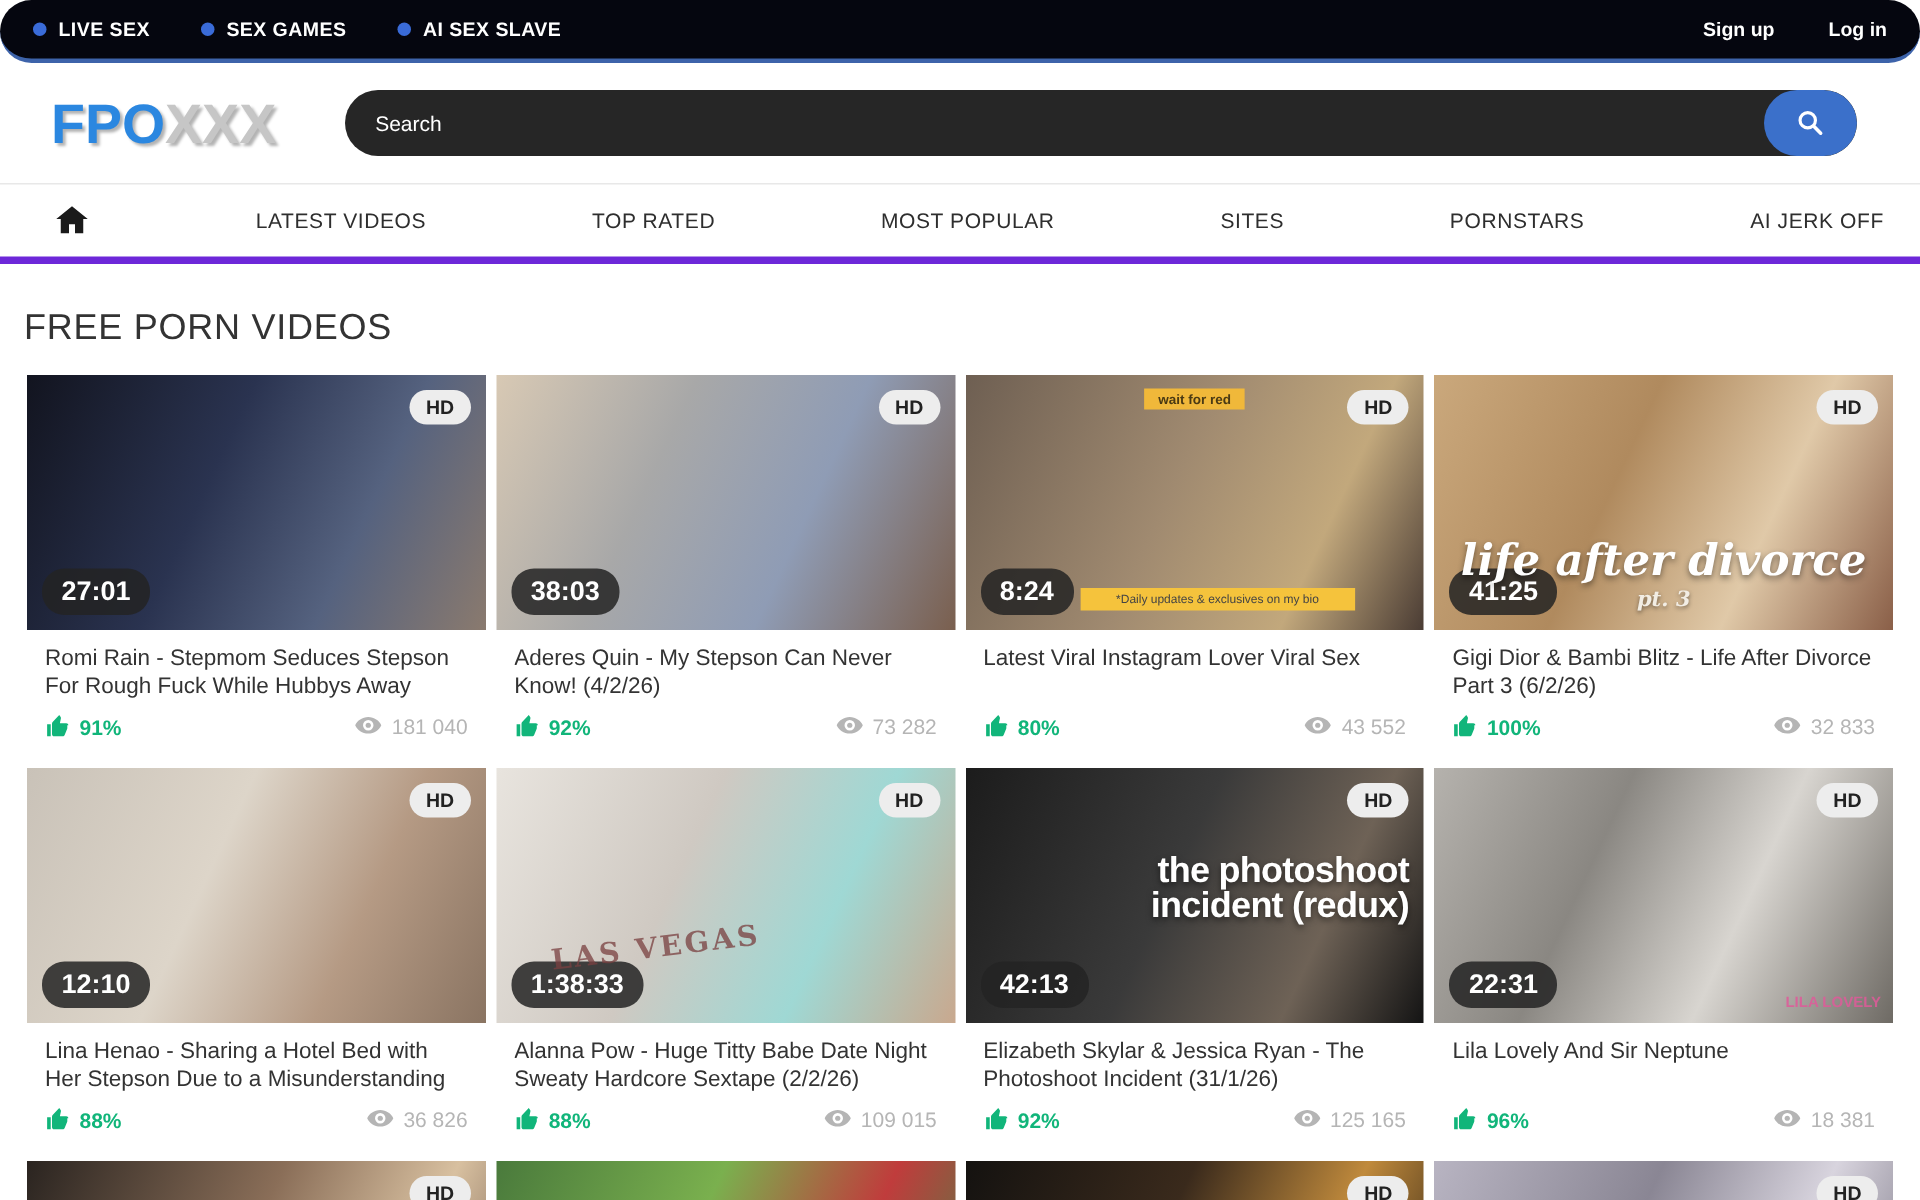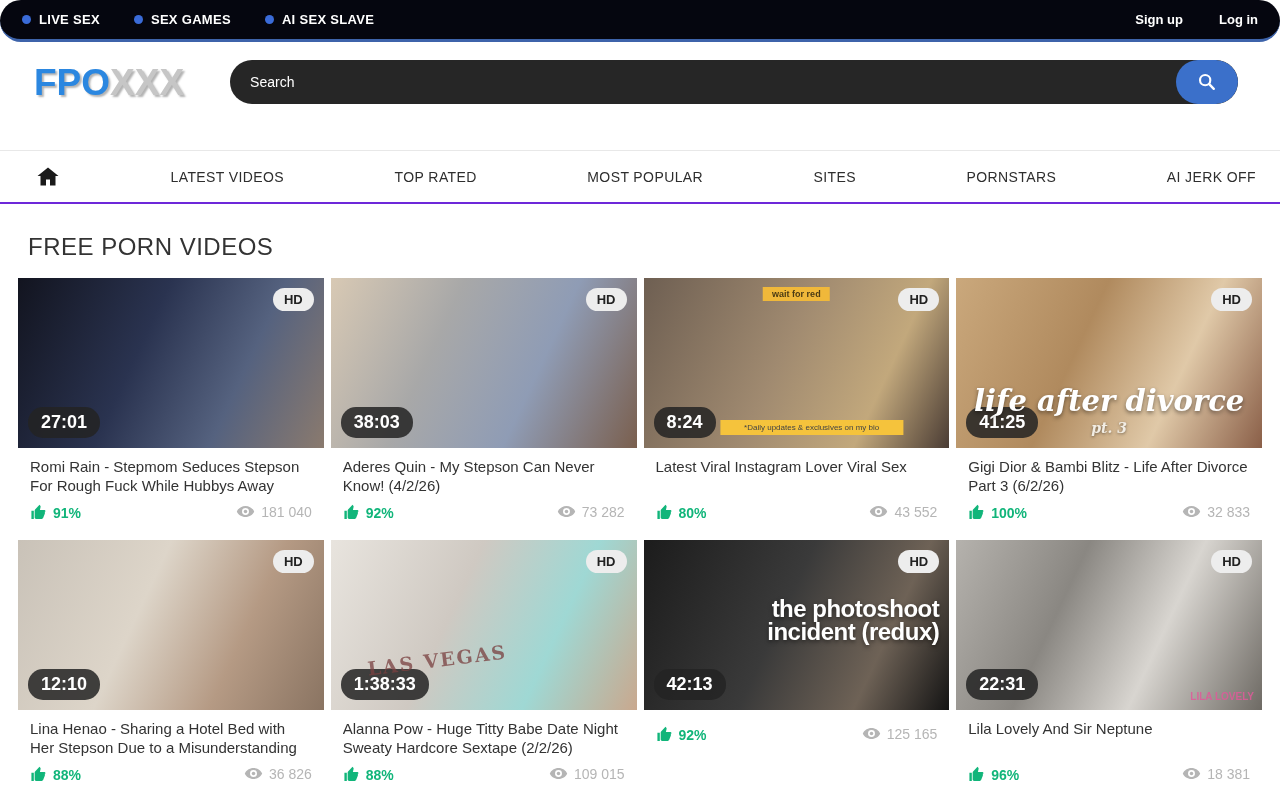--- a/index.html
+++ b/index.html
@@ -24,29 +24,29 @@
   .logo .logo-xxx { color:#c6c6c6; }
   .searchbar { flex:1; margin-left:46px; height:44px; background:#262626; border-radius:22px;
                display:flex; align-items:center; overflow:hidden; }
   .searchbar input { flex:1; background:transparent; border:none; outline:none;
                      color:#84cc16; font-size:14px; padding:0 20px; font-family:inherit; }
   .searchbar input::placeholder { color:#fff; opacity:1; }
   .search-btn { width:62px; height:44px; border:none; border-radius:22px; background:#3b70ca;
                 display:flex; align-items:center; justify-content:center; cursor:pointer; }
 
   
-  .nav { height:54px; border-top:1px solid #e8e8e8; border-bottom:2px solid #6d28d9;
-         display:flex; align-items:center; justify-content:space-between; padding:0 24px 0 36px;margin-top:28px; }
+  .nav { height:54px; border-top:1px solid #e8e8e8; border-bottom:5px solid #6d28d9;
+         display:flex; align-items:center; justify-content:space-between; padding:0 24px 0 36px; }
   .nav a { text-decoration:none; }
   .nav-item { color:#2e2e2e; font-size:14px; letter-spacing:.4px; cursor:pointer; }
   .nav-home { display:flex; align-items:center; cursor:pointer; }
 
   
   .page-heading { font-size:24px; font-weight:400; color:#333; letter-spacing:.5px;
-                  margin:29px 0 17px 28px; }
+                  margin:29px 0 17px 16px; }
   .grid { padding:0 18px; display:grid; grid-template-columns:repeat(4,1fr);
           column-gap:7px; row-gap:9px; }
   .card { background:#fff; }
   .thumb { position:relative; height:170px; width:100%; overflow:hidden; cursor:pointer; }
   .badge-dur { position:absolute; left:10px; bottom:10px; background:rgba(35,35,35,.85);
                color:#fff; font-size:18px; font-weight:700; padding:5px 13px; border-radius:15px; }
   .badge-hd  { position:absolute; right:10px; top:10px; background:#ededed; color:#222;
                font-size:13px; font-weight:700; padding:4px 11px; border-radius:13px; }
   .info { padding:10px 12px 10px 12px; }
   .title { font-size:15px; line-height:1.25; color:#333; height:40px; overflow:hidden; cursor:pointer; }
@@ -313,20 +313,21 @@
     </div>
   </div>
 
   <div class="card">
     <div class="thumb" style="background: linear-gradient(115deg, rgb(28, 28, 28) 0%, rgb(58, 58, 58) 45%, rgb(110, 98, 86) 75%, rgb(20, 20, 20) 100%);">
       <span class="badge-dur">42:13</span>
       <span class="badge-hd">HD</span>
     <span class="ov ov-impact">the photoshoot incident (redux)</span>
       </div>
     <div class="info">
+      <div class="title">Elizabeth Skylar &amp; Jessica Ryan - The Photoshoot Incident (31/1/26)</div>
       <div class="stats">
         <span class="likes">
           <span style="display:flex;">
             <svg width="17" height="17" viewBox="0 0 24 24" fill="currentColor">
               <path d="M2 21h3.4V9.6H2V21zm20-10.4c0-1.1-.9-2-2-2h-6l1-4.6c.1-.5-.1-1-.4-1.4L13.4 1 7.2 7.6c-.4.4-.6.9-.6 1.4V19c0 1.1.9 2 2 2h8.1c.8 0 1.5-.5 1.8-1.2l2.4-6c.1-.2.1-.5.1-.7v-2.5z"></path>
             </svg>
           </span>
           <span>92%</span>
         </span>
         <span class="views">

